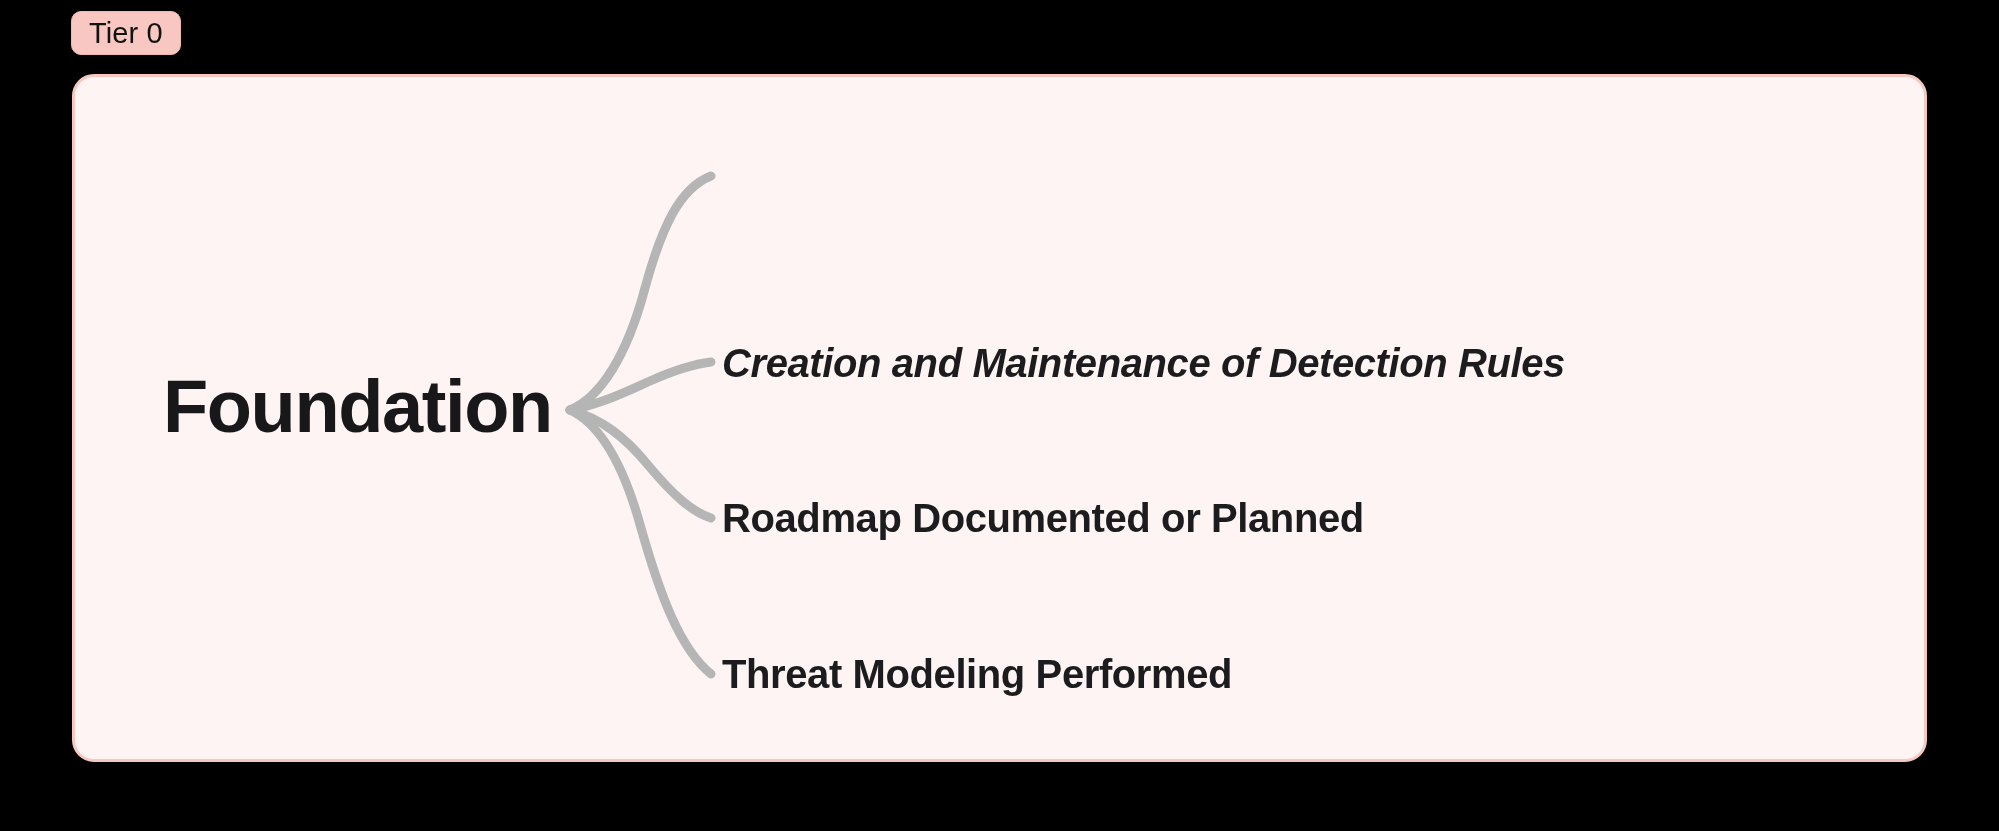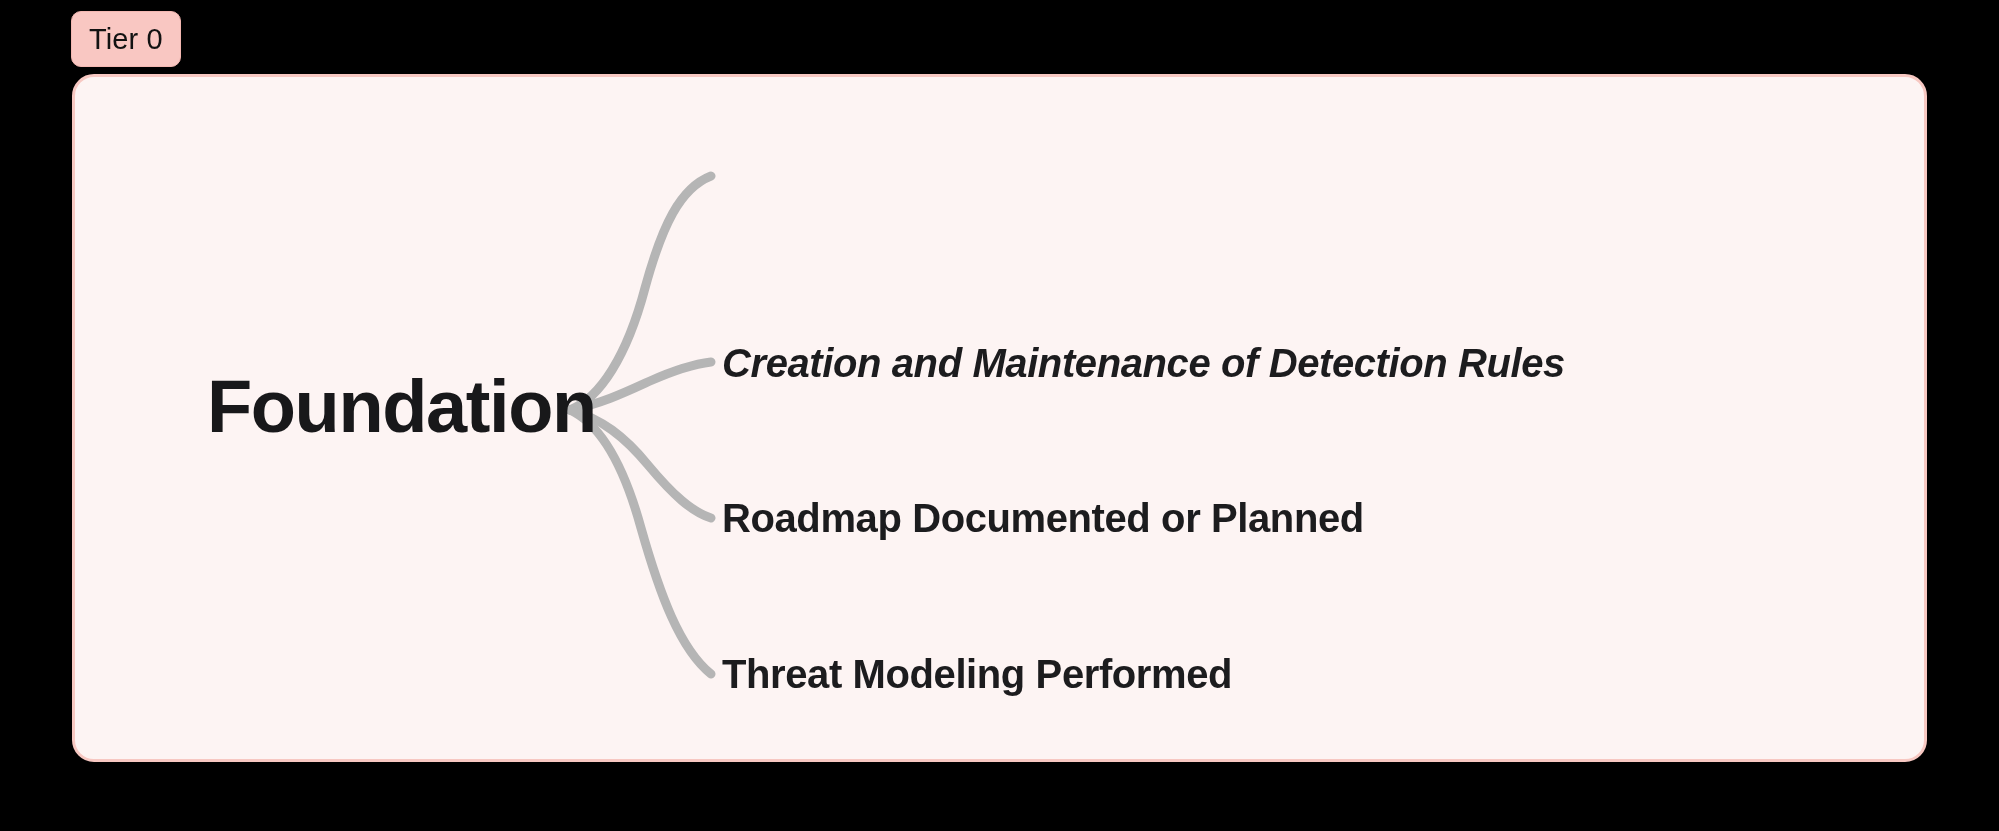--- a/index.html
+++ b/index.html
@@ -21,21 +21,21 @@
     width: 1999px;
     height: 831px;
     background: #000000;
   }
 
   
   .tier-badge {
     position: absolute;
     left: 71px;
     top: 11px;
-    height: 56px;
+    height: 44px;
     padding: 0 17px;
     display: flex;
     align-items: center;
     justify-content: center;
     background: #f9c7c2;
     border: 1px solid #f3b7b1;
     border-radius: 10px;
     color: #121212;
     font-family: "Liberation Sans", sans-serif;
     font-weight: 400;
@@ -74,21 +74,20 @@
     position: absolute;
     left: 163px;
     top: 370px;
     color: #18181a;
     font-family: "Liberation Sans", sans-serif;
     font-weight: 700;
     font-size: 74px;
     line-height: 1.0;
     letter-spacing: -1.4px;
     white-space: nowrap;
-    margin-left: 44px;
   }
 
   
   .branch-label {
     position: absolute;
     left: 722px;
     color: #1c1c1e;
     font-family: "Liberation Sans", sans-serif;
     font-weight: 700;
     font-size: 40px;

